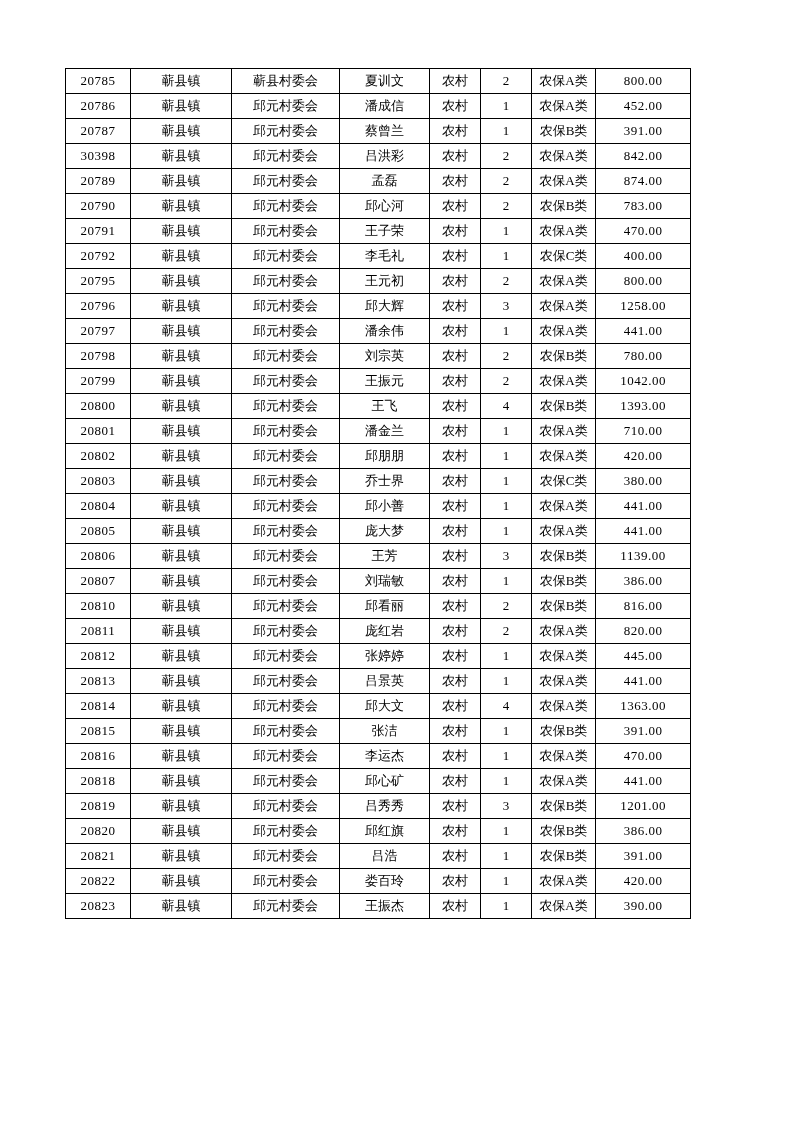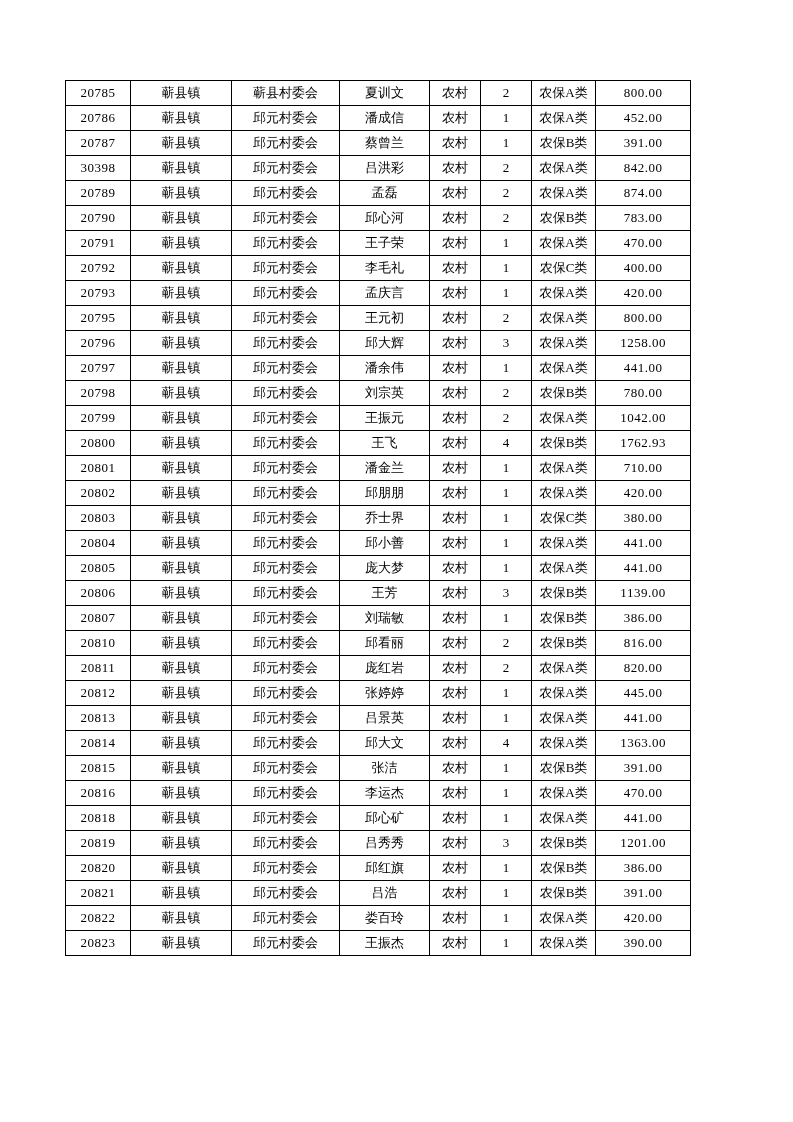--- a/index.html
+++ b/index.html
@@ -16,21 +16,21 @@
   .page {
     position: relative;
     width: 793px;
     height: 1122px;
     background: #ffffff;
     overflow: hidden;
   }
   table.data-table {
     position: absolute;
     left: 65px;
-    top: 80px;
+    top: 68px;
     border-collapse: collapse;
     table-layout: fixed;
   }
   table.data-table td {
     border: 1px solid #000000;
     height: 24px;
     line-height: 24px;
     font-size: 13px;
     text-align: center;
     padding: 0 2px;
@@ -143,30 +143,20 @@
     <td class="c-id">20792</td>
     <td class="c-town">蕲县镇</td>
     <td class="c-village">邱元村委会</td>
     <td class="c-name">李毛礼</td>
     <td class="c-type">农村</td>
     <td class="c-count">1</td>
     <td class="c-category">农保C类</td>
     <td class="c-amount">400.00</td>
   </tr>
 
-  <tr>
-    <td class="c-id">20793</td>
-    <td class="c-town">蕲县镇</td>
-    <td class="c-village">邱元村委会</td>
-    <td class="c-name">孟庆言</td>
-    <td class="c-type">农村</td>
-    <td class="c-count">1</td>
-    <td class="c-category">农保A类</td>
-    <td class="c-amount">420.00</td>
-  </tr>
 
 
   <tr>
     <td class="c-id">20795</td>
     <td class="c-town">蕲县镇</td>
     <td class="c-village">邱元村委会</td>
     <td class="c-name">王元初</td>
     <td class="c-type">农村</td>
     <td class="c-count">2</td>
     <td class="c-category">农保A类</td>
@@ -218,21 +208,21 @@
   </tr>
 
   <tr>
     <td class="c-id">20800</td>
     <td class="c-town">蕲县镇</td>
     <td class="c-village">邱元村委会</td>
     <td class="c-name">王飞</td>
     <td class="c-type">农村</td>
     <td class="c-count">4</td>
     <td class="c-category">农保B类</td>
-    <td class="c-amount">1762.93</td>
+    <td class="c-amount">1393.00</td>
   </tr>
 
   <tr>
     <td class="c-id">20801</td>
     <td class="c-town">蕲县镇</td>
     <td class="c-village">邱元村委会</td>
     <td class="c-name">潘金兰</td>
     <td class="c-type">农村</td>
     <td class="c-count">1</td>
     <td class="c-category">农保A类</td>

